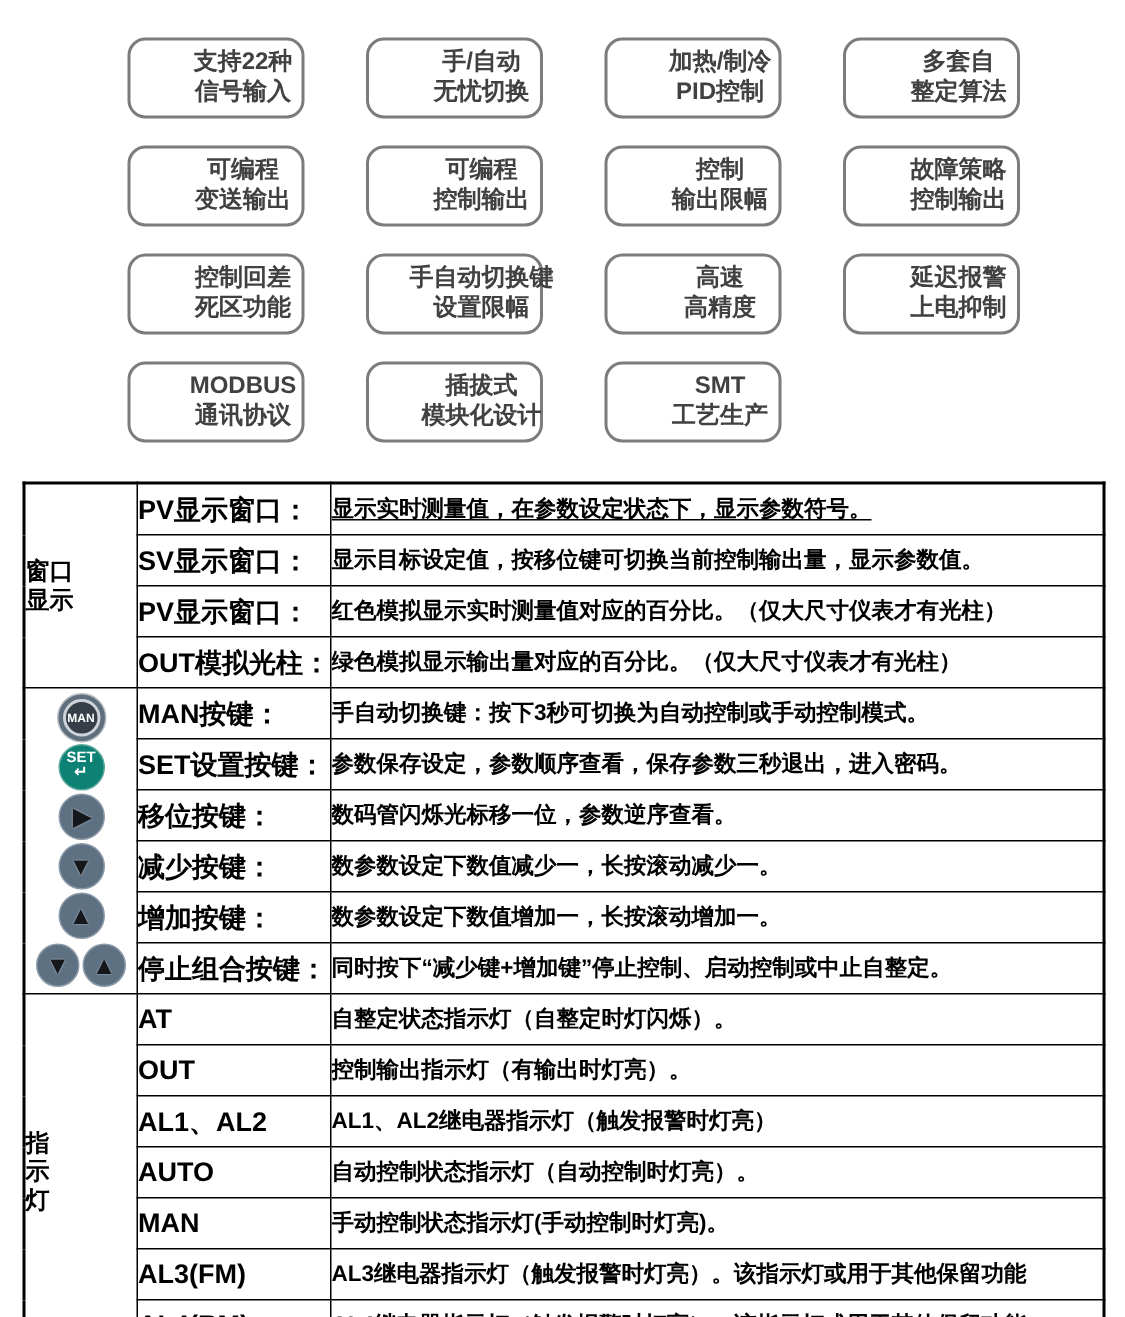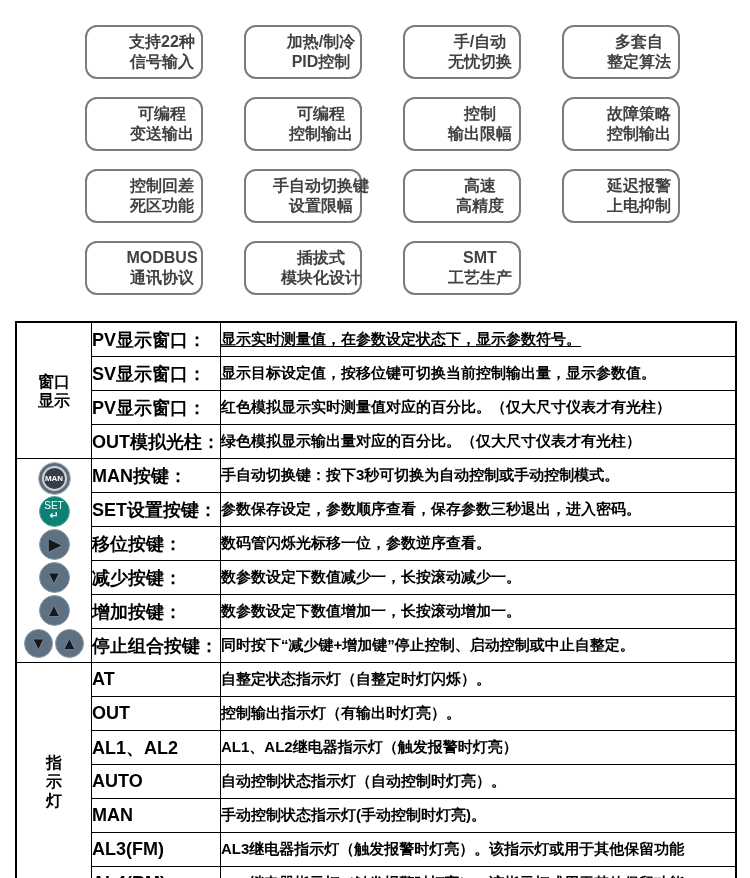--- a/index.html
+++ b/index.html
@@ -25,21 +25,21 @@
   table.spec{
     border-collapse:collapse;table-layout:fixed;
     width:722px;margin:26px 0 0 15px;
     border:2px solid #000;
   }
   table.spec td{
     border:1px solid #000;height:33px;padding:0;vertical-align:middle;
     color:#000;
   }
   td.grp{
-    width:74px;text-align:center;font-weight:700;font-size:16px;
+    width:74px;font-weight:700;font-size:16px;
     white-space:pre-line;line-height:19px;
   }
   td.lbl{
     width:128px;font-weight:700;font-size:18px;padding-left:9px;
     white-space:nowrap;overflow:hidden;
   }
   td.dsc{
     font-weight:700;font-size:15px;padding-left:10px;
     white-space:nowrap;overflow:hidden;
   }
@@ -55,21 +55,21 @@
   .c-man .core{
     width:25px;height:25px;border-radius:50%;background:#363f47;border:2px solid #ccd2d7;
     box-sizing:border-box;color:#fff;font-size:8px;font-weight:700;
     display:flex;align-items:center;justify-content:center;letter-spacing:0;
   }
   .c-set{
     width:31px;height:31px;border-radius:50%;background:#0d8274;border:1px solid #5aa79c;
     box-sizing:border-box;color:#fff;
     display:flex;flex-direction:column;align-items:center;justify-content:center;line-height:1;
   }
-  .c-set .t{font-size:10px;font-weight:400;}
+  .c-set .t{font-size:10px;font-weight:700;}
   .c-set .a{font-size:11px;margin-top:-1px;font-weight:700;}
   .c-arr{
     width:31px;height:31px;border-radius:50%;background:#5e7183;border:1px solid #8c9aa8;
     box-sizing:border-box;display:flex;align-items:center;justify-content:center;
   }
   .c-arr.small{width:29px;height:29px;}
   .c-arr .g{
     color:#14181c;font-size:17px;line-height:1;
     text-shadow:0 0 1px rgba(255,255,255,.9);
   }
@@ -77,26 +77,26 @@
 </style>
 </head>
 <body>
 
 <div class="features">
   <div class="fbox">
       <span>支持22种</span>
       <span>信号输入</span>
     </div>
   <div class="fbox">
+      <span>手/自动</span>
+      <span>无忧切换</span>
+    </div>
+  <div class="fbox">
       <span>加热/制冷</span>
       <span>PID控制</span>
-    </div>
-  <div class="fbox">
-      <span>手/自动</span>
-      <span>无忧切换</span>
     </div>
   <div class="fbox">
       <span>多套自</span>
       <span>整定算法</span>
     </div>
   <div class="fbox">
       <span>可编程</span>
       <span>变送输出</span>
     </div>
   <div class="fbox">

